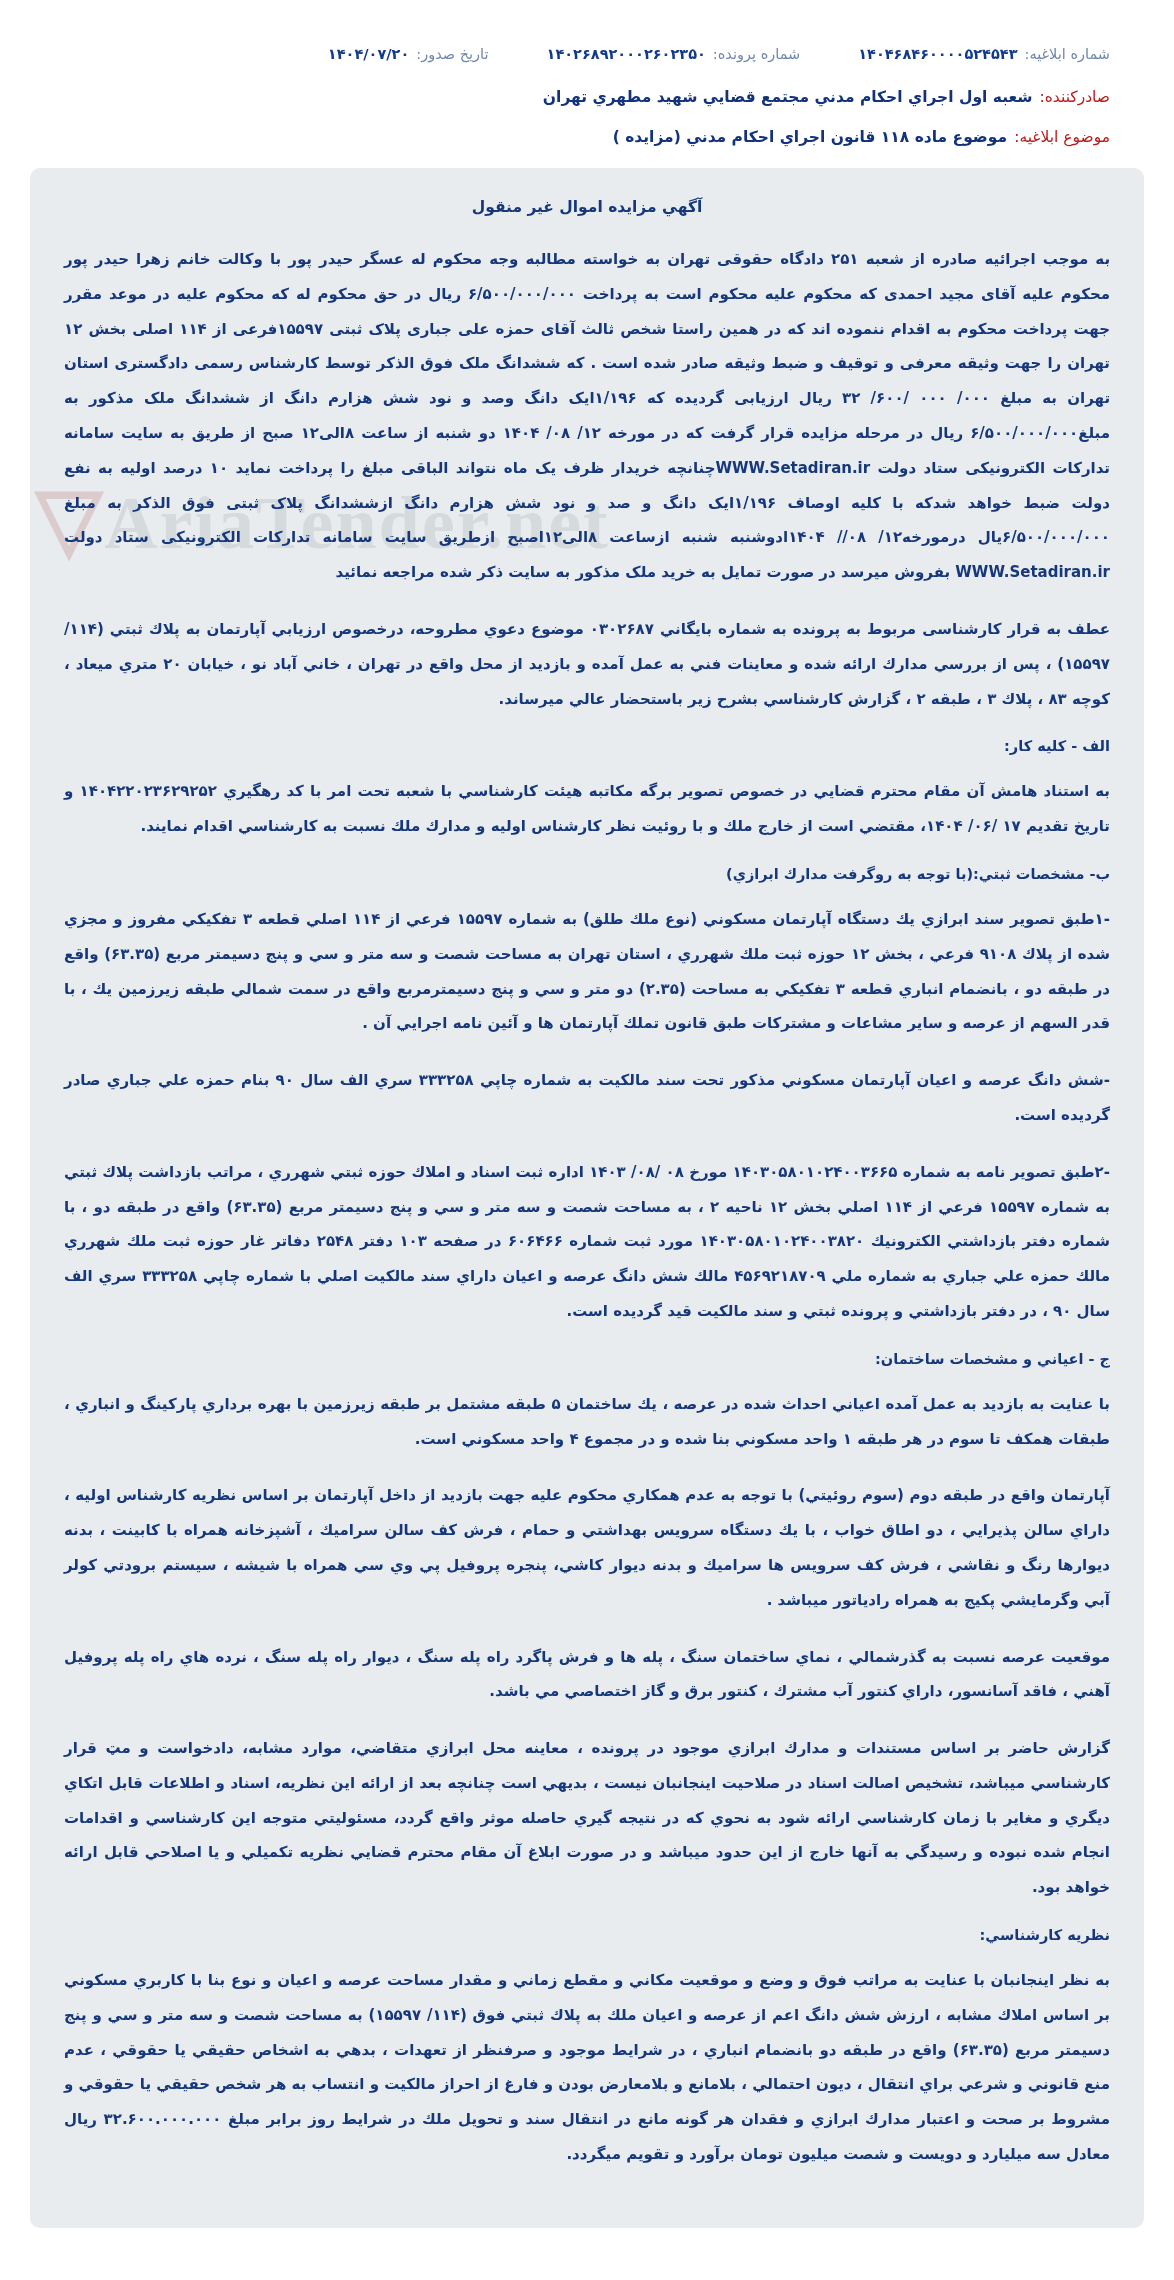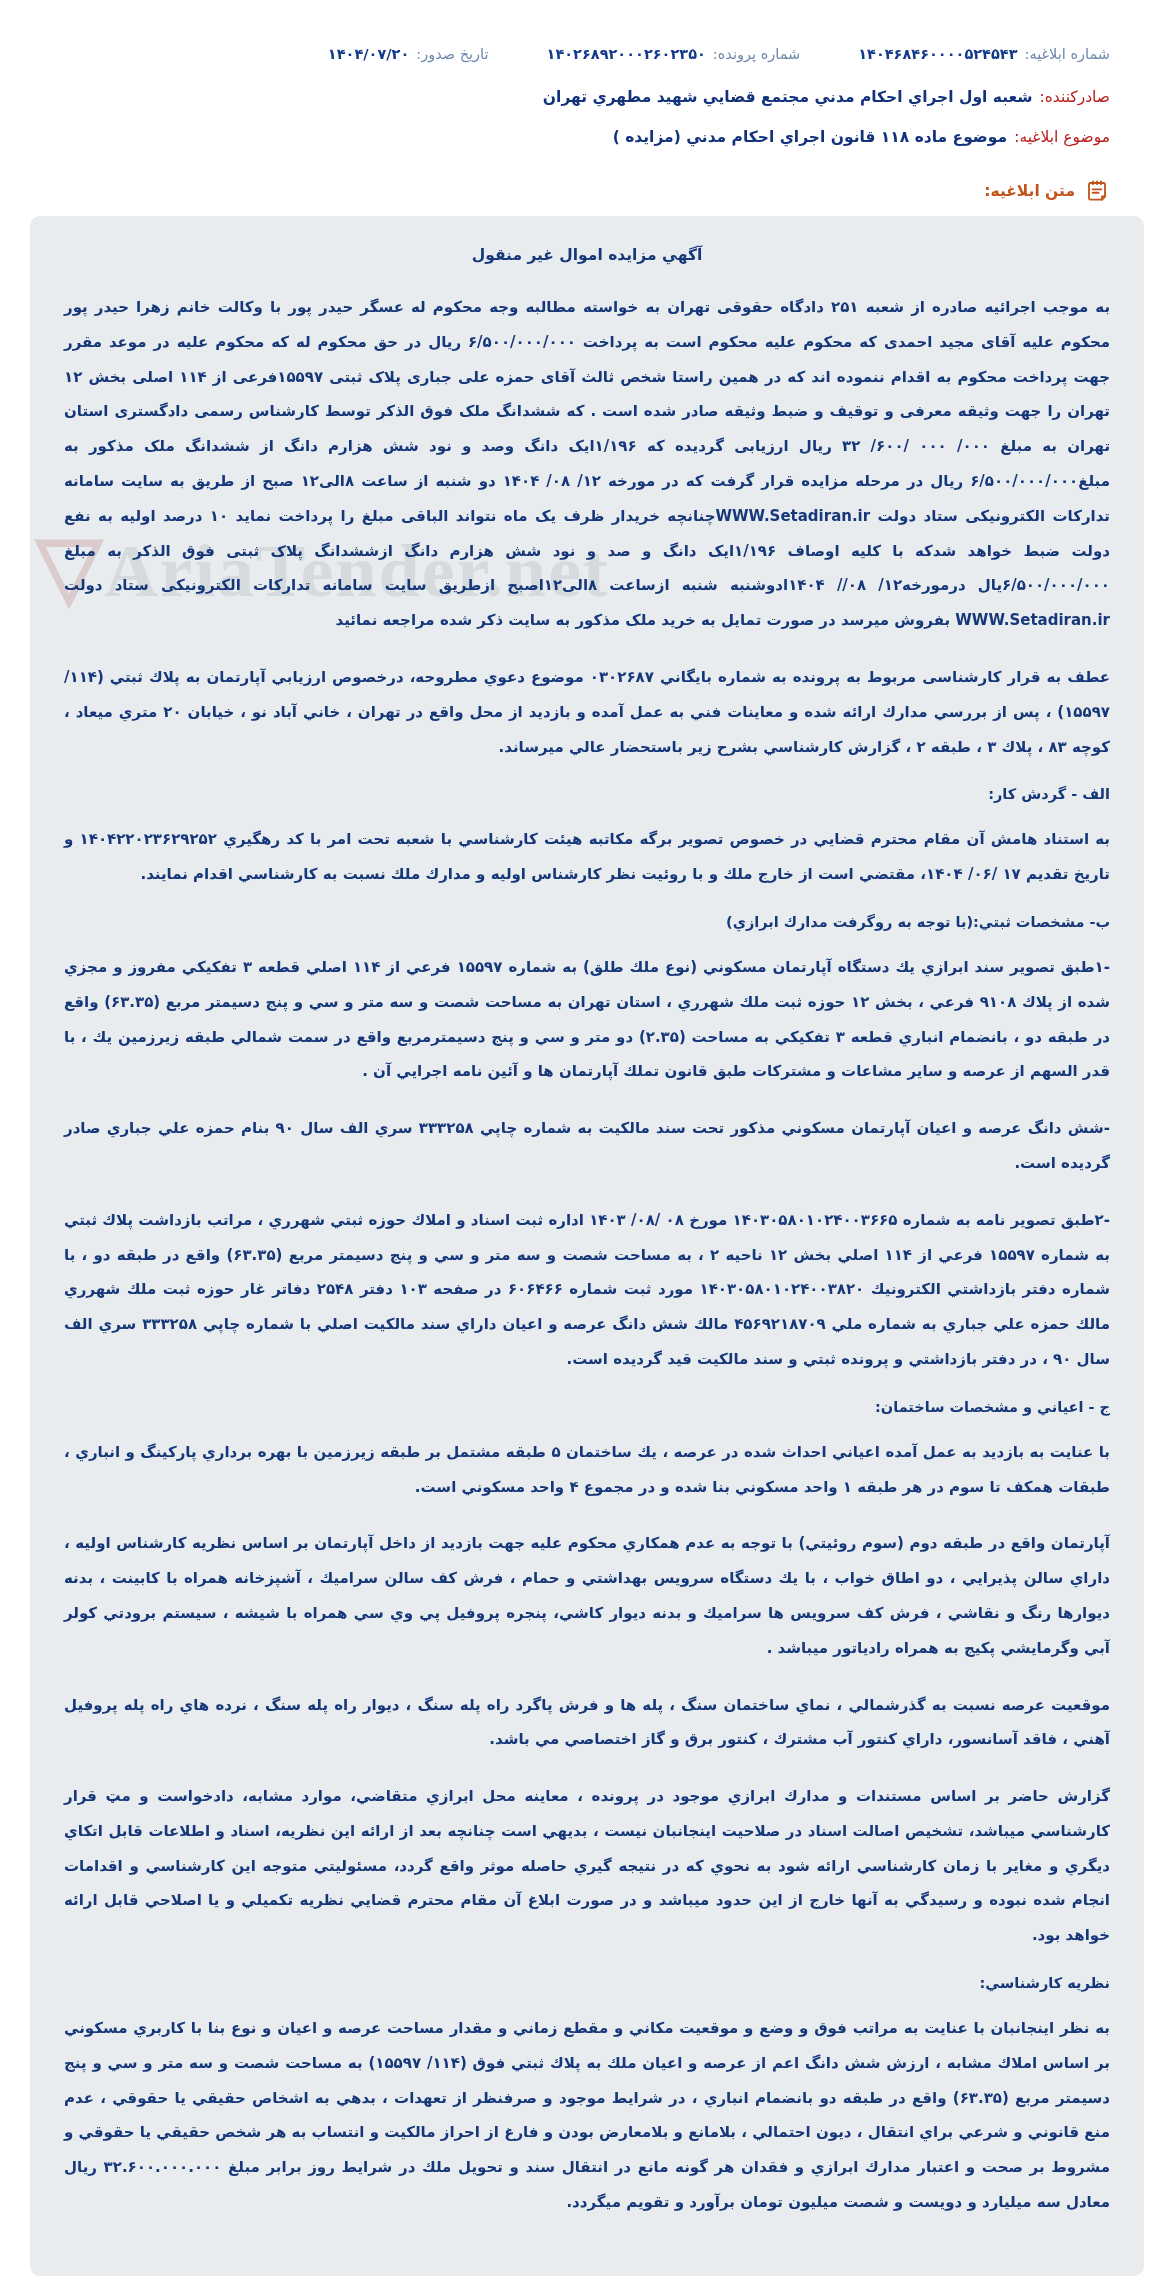--- a/index.html
+++ b/index.html
@@ -183,48 +183,37 @@
     <div class="line-row">
       <span class="line-label">صادرکننده:</span>
       <span class="line-value">شعبه اول اجراي احکام مدني مجتمع قضايي شهید مطهري تهران</span>
     </div>
 
     <div class="line-row">
       <span class="line-label">موضوع ابلاغیه:</span>
       <span class="line-value">موضوع ماده ۱۱۸ قانون اجراي احکام مدني (مزایده )</span>
     </div>
 
-    <div class="section-head">
-      <span class="doc-icon">
-        <svg viewBox="0 0 24 24" width="26" height="26" fill="none" stroke="#c0541a" stroke-width="1.7" stroke-linecap="round" stroke-linejoin="round">
-          <path d="M6 4.6h12a1.4 1.4 0 0 1 1.4 1.4v11.1L16.6 20H6a1.4 1.4 0 0 1-1.4-1.4V6A1.4 1.4 0 0 1 6 4.6z"></path>
-          <path d="M19.4 17.1h-2.8V20"></path>
-          <path d="M8.3 3.1v2.6M12 3.1v2.6M15.7 3.1v2.6"></path>
-          <path d="M8 10.5h8M8 13.6h5.5"></path>
-        </svg>
-      </span>
-      <span class="head-text">متن ابلاغیه:</span>
-    </div>
 
   </div>
 
   <div class="body-panel">
 
     <div class="watermark">
       <span class="wm-mark">▽</span><span>AriaTender.net</span>
     </div>
 
     <div class="panel-inner">
 
       <div class="title-line">آگهي مزایده اموال غیر منقول</div>
 
       <p class="para">به موجب اجرائیه صادره از شعبه ۲۵۱ دادگاه حقوقی تهران به خواسته مطالبه وجه محکوم له عسگر حیدر پور با وکالت خانم زهرا حیدر پور محکوم علیه آقای مجید احمدی  که محکوم علیه محکوم است به پرداخت ۶/۵۰۰/۰۰۰/۰۰۰ ریال  در حق محکوم له که محکوم علیه در موعد مقرر جهت پرداخت محکوم به اقدام ننموده اند که در همین راستا شخص ثالث آقای حمزه علی جباری پلاک ثبتی ۱۵۵۹۷فرعی از ۱۱۴ اصلی بخش ۱۲ تهران را جهت وثیقه معرفی و توقیف و ضبط وثیقه صادر شده است .  که  ششدانگ ملک فوق الذکر توسط کارشناس رسمی دادگستری استان تهران به مبلغ ۰۰۰/ ۰۰۰ /۶۰۰/ ۳۲ ریال ارزیابی گردیده که ۱/۱۹۶ایک دانگ وصد و نود شش هزارم  دانگ از ششدانگ ملک مذکور به مبلغ۶/۵۰۰/۰۰۰/۰۰۰ ریال در مرحله مزایده قرار گرفت که در مورخه ۱۲/ ۰۸/ ۱۴۰۴ دو شنبه از ساعت ۸الی۱۲ صبح از طریق به سایت سامانه تدارکات الکترونیکی ستاد دولت WWW.Setadiran.irچنانچه خریدار ظرف یک ماه نتواند الباقی مبلغ را پرداخت نماید ۱۰ درصد اولیه به نفع دولت ضبط خواهد شدکه با کلیه اوصاف ۱/۱۹۶ایک دانگ و صد و نود شش  هزارم دانگ ازششدانگ پلاک ثبتی فوق الذکر به مبلغ ۶/۵۰۰/۰۰۰/۰۰۰یال درمورخه۱۲/ ۰۸// ۱۴۰۴ادوشنبه  شنبه ازساعت ۸الی۱۲اصبح ازطریق سایت سامانه تدارکات الکترونیکی ستاد دولت WWW.Setadiran.ir بفروش میرسد در صورت تمایل به خرید ملک مذکور به سایت ذکر شده مراجعه نمائید</p>
       <p class="para">عطف به قرار کارشناسی  مربوط به پرونده به شماره بایگاني ۰۳۰۲۶۸۷  موضوع دعوي مطروحه، درخصوص ارزیابي آپارتمان به پلاك ثبتي (۱۱۴/ ۱۵۵۹۷) ، پس از بررسي مدارك ارائه شده و معاینات فني به عمل آمده و بازدید از محل واقع در تهران ، خاني آباد نو ، خیابان ۲۰ متري میعاد  ، کوچه  ۸۳  ، پلاك ۳ ، طبقه  ۲ ، گزارش کارشناسي بشرح زیر باستحضار عالي میرساند.</p>
 
-      <div class="sec-title">الف - گردش کار:</div>
+      <div class="sec-title">الف - کلیه کار:</div>
       <p class="para">به استناد هامش آن مقام محترم قضایي در خصوص تصویر برگه مکاتبه هیئت کارشناسي با شعبه تحت امر با کد رهگیري ۱۴۰۴۲۲۰۲۳۶۲۹۲۵۲  و تاریخ تقدیم ۱۷ /۰۶/ ۱۴۰۴، مقتضي است از خارج ملك و با روئیت نظر کارشناس اولیه و مدارك ملك نسبت به کارشناسي اقدام نمایند.</p>
 
       <div class="sec-title">ب- مشخصات ثبتي:(با توجه به روگرفت مدارك ابرازي)</div>
       <p class="para">-۱طبق تصویر سند ابرازي یك دستگاه آپارتمان مسکوني (نوع ملك  طلق) به شماره  ۱۵۵۹۷  فرعي از  ۱۱۴  اصلي قطعه  ۳  تفکیکي مفروز و مجزي شده از پلاك ۹۱۰۸  فرعي ، بخش  ۱۲ حوزه ثبت ملك شهرري ،  استان  تهران به مساحت شصت و سه  متر  و  سي و پنج  دسیمتر مربع (۶۳.۳۵) واقع در طبقه دو ، بانضمام انباري قطعه ۳  تفکیکي به مساحت (۲.۳۵) دو  متر و سي و پنج  دسیمترمربع  واقع در سمت شمالي  طبقه زیرزمین یك ، با قدر السهم از عرصه و سایر مشاعات و مشترکات طبق قانون تملك آپارتمان ها و آئین نامه اجرایي آن .</p>
 
       <p class="para">-شش دانگ عرصه و اعیان آپارتمان مسکوني مذکور تحت سند مالکیت به شماره چاپي ۳۳۳۲۵۸ سري الف  سال  ۹۰  بنام  حمزه علي جباري  صادر گردیده است.</p>
 
       <p class="para">-۲طبق تصویر نامه به شماره ۱۴۰۳۰۵۸۰۱۰۲۴۰۰۳۶۶۵  مورخ ۰۸ /۰۸/ ۱۴۰۳ اداره ثبت اسناد و املاك حوزه ثبتي شهرري ، مراتب بازداشت  پلاك ثبتي  به شماره  ۱۵۵۹۷  فرعي از  ۱۱۴  اصلي  بخش ۱۲ ناحیه ۲ ، به مساحت شصت و سه  متر  و  سي و پنج  دسیمتر مربع (۶۳.۳۵) واقع در طبقه دو ، با شماره دفتر  بازداشتي الکترونیك  ۱۴۰۳۰۵۸۰۱۰۲۴۰۰۳۸۲۰  مورد ثبت شماره ۶۰۶۴۶۶  در صفحه ۱۰۳ دفتر ۲۵۴۸ دفاتر غار حوزه ثبت ملك شهرري مالك حمزه علي جباري  به شماره ملي ۴۵۶۹۲۱۸۷۰۹  مالك شش دانگ عرصه و اعیان داراي سند مالکیت اصلي با شماره  چاپي  ۳۳۳۲۵۸  سري الف سال ۹۰ ، در دفتر بازداشتي و پرونده ثبتي و سند مالکیت قید گردیده است.</p>
 
       <div class="sec-title">ج - اعیاني و مشخصات ساختمان:</div>

